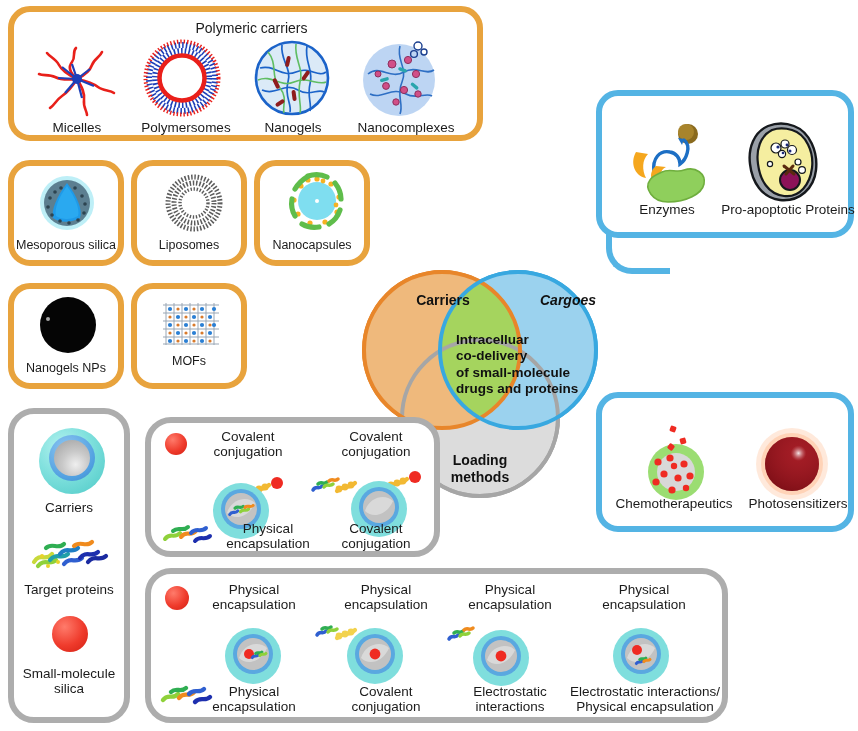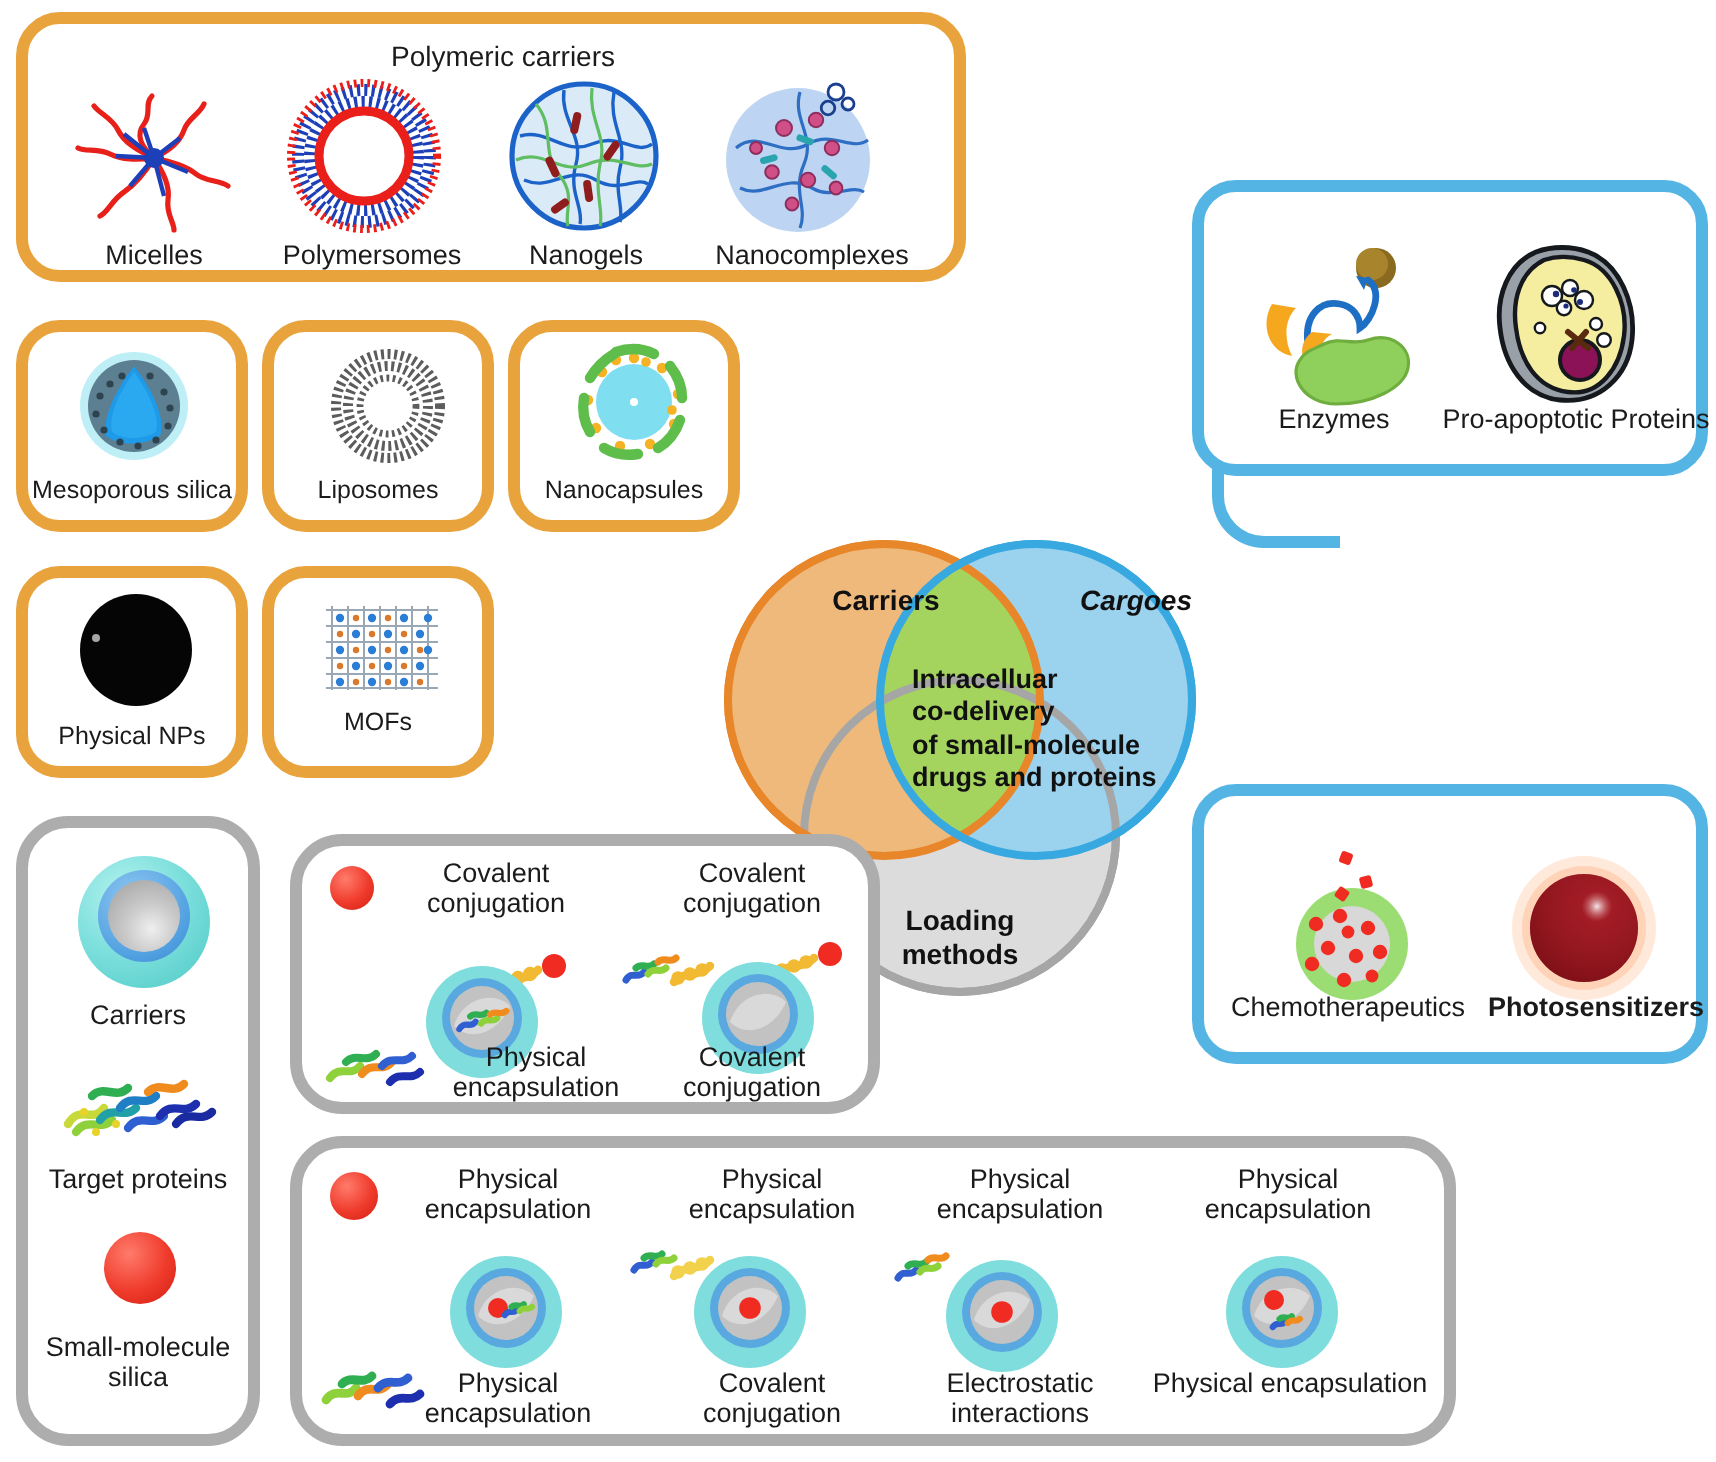--- a/index.html
+++ b/index.html
@@ -219,21 +219,21 @@
     <div class="cap sm" style="left:0px;top:72px;width:104px;">Nanocapsules</div>
   </div>
 
   <div class="panel orange" style="left:8px;top:283px;width:116px;height:106px;">
     <div class="icon" style="left:24px;top:6px;">
       <svg width="60" height="60" viewBox="0 0 60 60">
         <circle cx="30" cy="30" r="28" fill="#050505"></circle>
         <circle cx="10" cy="24" r="2" fill="#cfcfcf" opacity="0.8"></circle>
       </svg>
     </div>
-    <div class="cap sm" style="left:0px;top:72px;width:104px;">Physical NPs</div>
+    <div class="cap sm" style="left:0px;top:72px;width:104px;">Nanogels NPs</div>
   </div>
 
   <div class="panel orange" style="left:131px;top:283px;width:116px;height:106px;">
     <div class="icon" style="left:24px;top:12px;">
       <svg width="60" height="46" viewBox="0 0 60 46">
         <g stroke="#9aa7b5" stroke-width="1" fill="none">
           <g id="lat">
             <path d="M2 4 H58 M2 12 H58 M2 20 H58 M2 28 H58 M2 36 H58 M2 43 H58"></path>
             <path d="M5 2 V44 M13 2 V44 M21 2 V44 M29 2 V44 M37 2 V44 M45 2 V44 M53 2 V44"></path>
           </g>
@@ -359,21 +359,21 @@
         <circle cx="42" cy="40" r="27" fill="url(#psg)"></circle>
         <defs>
           <radialGradient id="psg" cx="0.62" cy="0.3" r="0.8">
             <stop offset="0%" stop-color="#ffffff" stop-opacity="0.9"></stop>
             <stop offset="18%" stop-color="#c5303a" stop-opacity="0.35"></stop>
             <stop offset="100%" stop-color="#6b0b12" stop-opacity="0.55"></stop>
           </radialGradient>
         </defs>
       </svg>
     </div>
-    <div class="cap" style="left:136px;top:98px;width:120px;font-weight:bold;">Photosensitizers</div>
+    <div class="cap" style="left:136px;top:98px;width:120px;">Photosensitizers</div>
   </div>
 
   <div class="venn" style="left:330px;top:240px;width:300px;height:290px;">
     <svg width="300" height="290" viewBox="0 0 300 290">
 
       <circle cx="112" cy="110" r="78" fill="#EFB97C" stroke="#E8862A" stroke-width="4"></circle>
 
       <circle cx="188" cy="110" r="78" fill="#9BD2EE" stroke="#38A8E0" stroke-width="4"></circle>
 
       <circle cx="150" cy="178" r="78" fill="#DCDCDC" stroke="#A6A6A6" stroke-width="4"></circle>
@@ -674,17 +674,18 @@
             <g stroke-linecap="round" fill="none" stroke-width="9">
               <path d="M4 34 C10 24 16 34 22 26" stroke="#2f5fd0"></path>
               <path d="M14 22 C20 16 26 24 32 18" stroke="#2fae52"></path>
               <path d="M26 28 C32 20 38 28 44 22" stroke="#f08b1e"></path>
             </g>
           </g>
         </g>
       </svg>
     </div>
     <div class="cap" style="left:410px;top:110px;width:168px;">
+        <div>Electrostatic interactions/</div>
         <div>Physical encapsulation</div>
       </div>
   </div>
 
 </div>
 
 </body></html>

